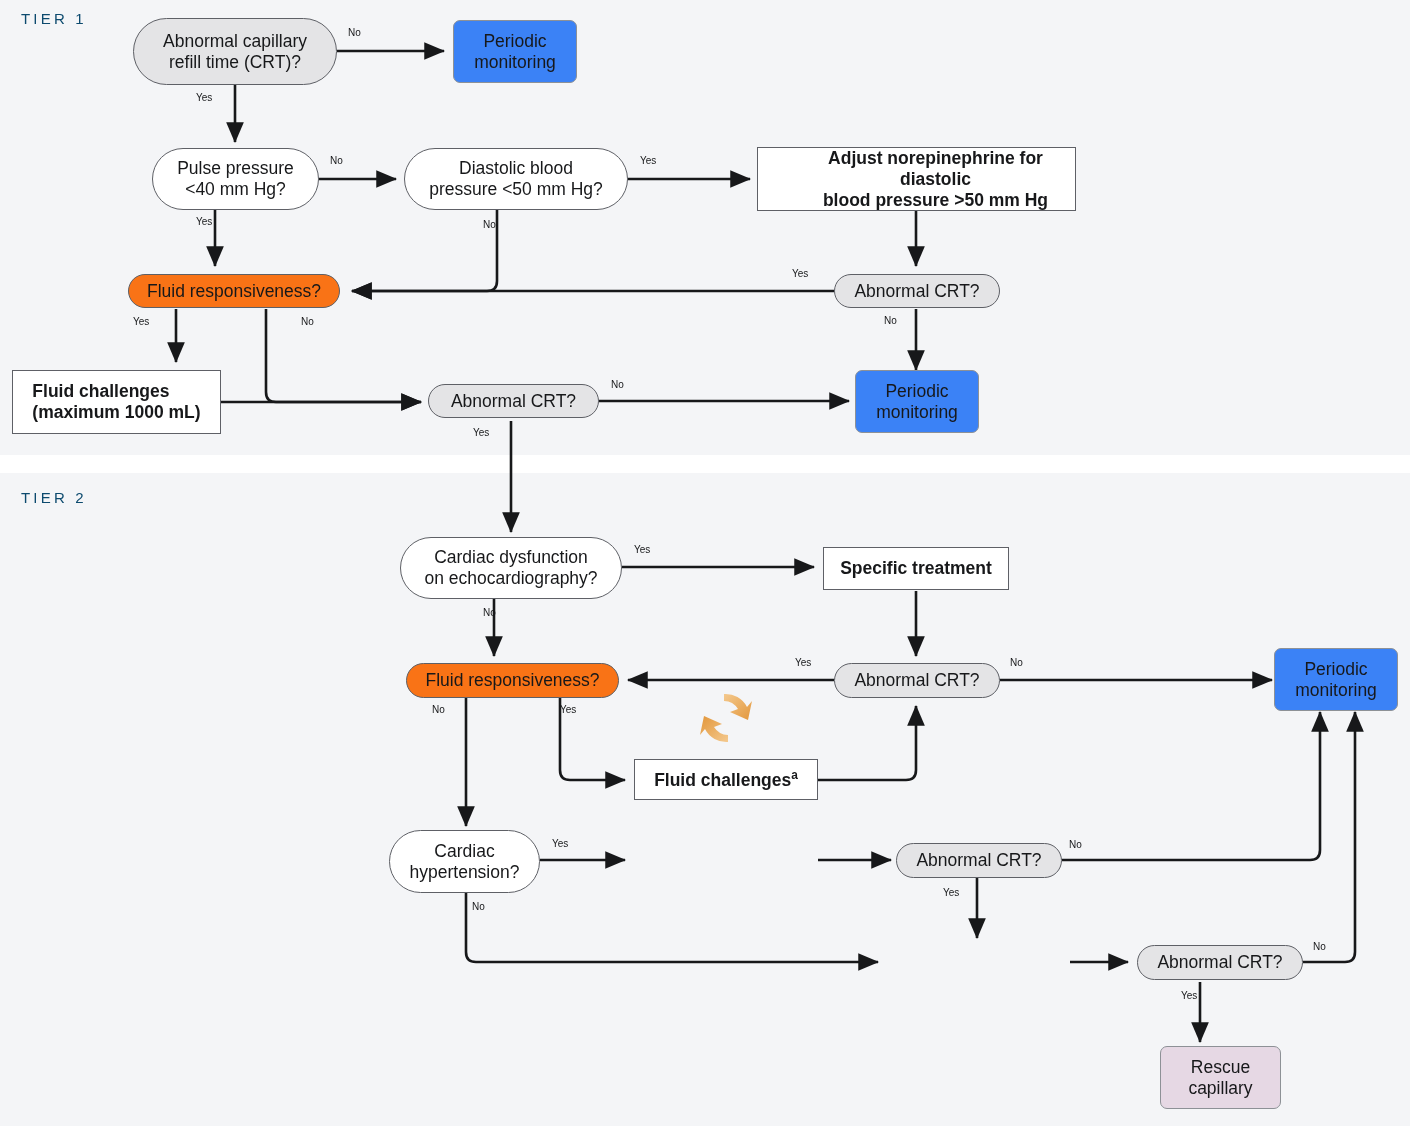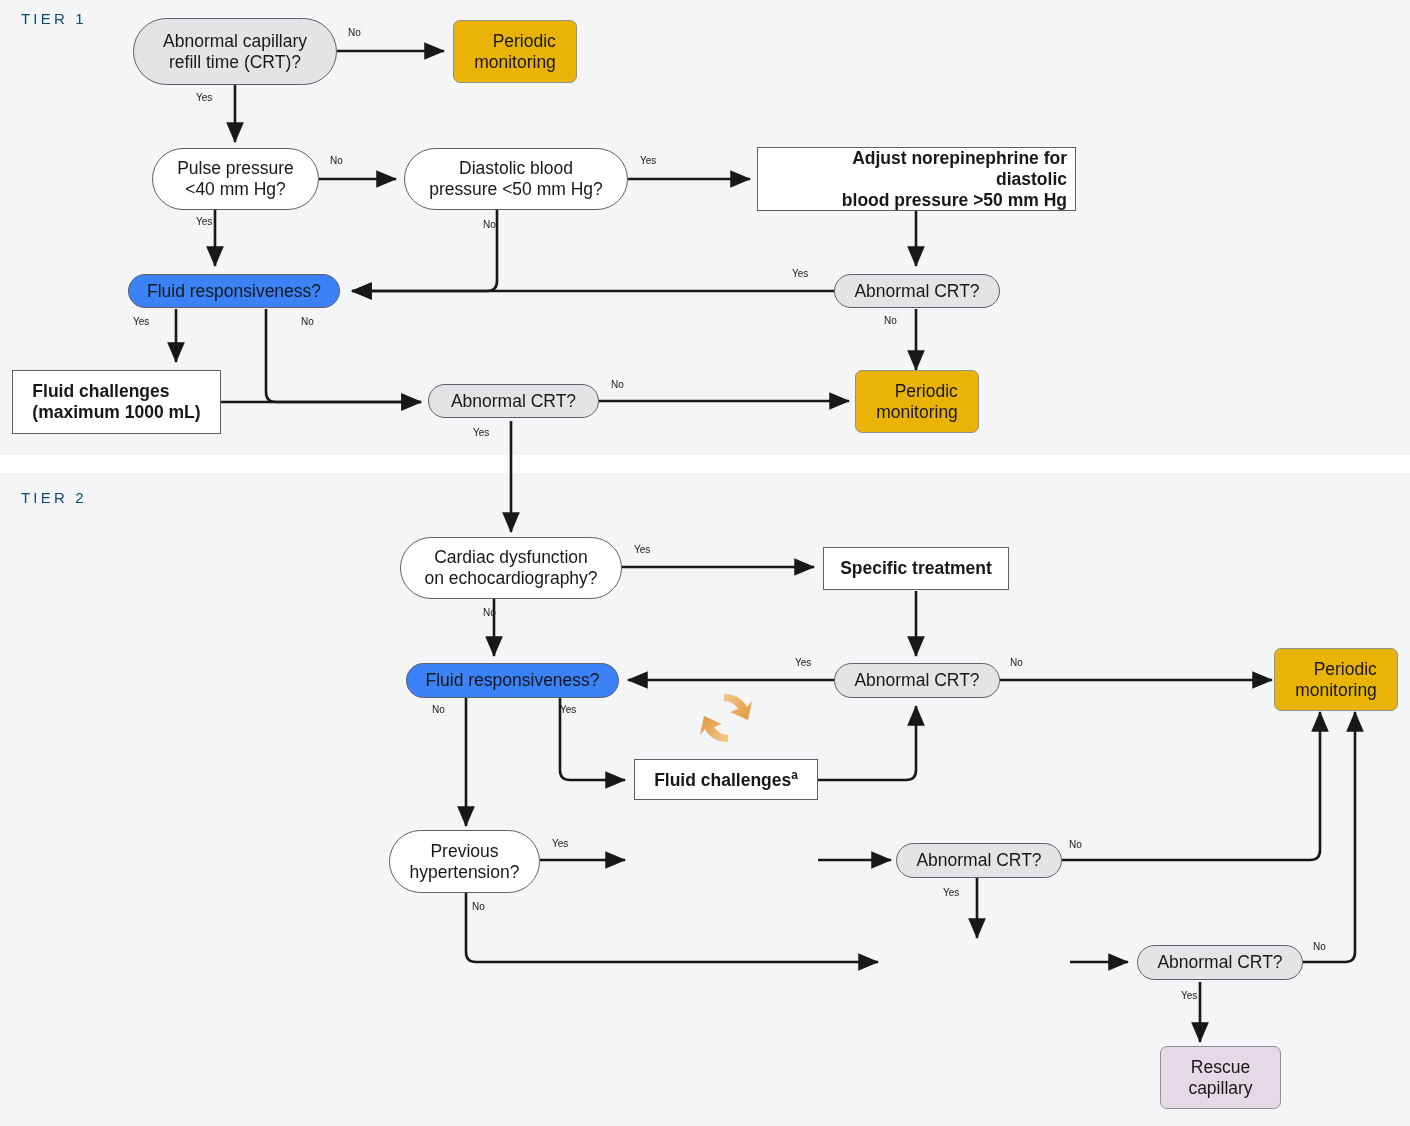--- a/index.html
+++ b/index.html
@@ -15,23 +15,23 @@
 
   svg.edges{position:absolute;left:0;top:0;width:1410px;height:1126px;pointer-events:none;}
 
   .node{position:absolute;box-sizing:border-box;display:flex;align-items:center;
     justify-content:center;text-align:center;font-family:"Liberation Sans",sans-serif;
     color:#17181a;line-height:1.2;}
   .n-text{display:block;padding:0 8px;}
   
   .decision{border:1.6px solid #5e6066;border-radius:999px;background:#ffffff;font-size:17.5px;}
   .decision-gray{border:1.6px solid #5e6066;border-radius:999px;background:#e4e4e6;font-size:17.5px;}
-  .decision-orange{border:1.6px solid #5e6066;border-radius:999px;background:#3b82f6;font-size:17.5px;}
+  .decision-orange{border:1.6px solid #5e6066;border-radius:999px;background:#f97316;font-size:17.5px;}
   .process{border:1.3px solid #5e6066;border-radius:0;background:#ffffff;font-size:17.5px;font-weight:700;}
-  .terminal-blue{border:1.6px solid #8d9196;border-radius:7px;background:#eab308;font-size:17.5px;text-align:right;}
+  .terminal-blue{border:1.6px solid #8d9196;border-radius:7px;background:#3b82f6;font-size:17.5px;}
   .terminal-pink{border:1.6px solid #8d9196;border-radius:7px;background:#e6d8e4;font-size:17.5px;}
 
   .elabel{position:absolute;font-family:"Liberation Sans",sans-serif;font-size:10px;
     color:#17181a;white-space:nowrap;}
   .sup{font-size:0.68em;vertical-align:super;}
   .cycle-icon{position:absolute;}
 </style>
 </head>
 <body>
 
@@ -150,21 +150,21 @@
   </div>
 
   <div class="node decision" style="left:404px;top:148px;width:224px;height:62px;">
     <span class="n-text">
       <span>Diastolic blood</span><br>
       <span>pressure &lt;50 mm Hg?</span>
     </span>
   </div>
 
   <div class="node process" style="left:757px;top:147px;width:319px;height:64px;">
-    <span class="n-text" style="text-align:right;margin-left:38px;">
+    <span class="n-text" style="text-align:center;margin-left:38px;">
       <span>Adjust norepinephrine for diastolic</span><br>
       <span>blood pressure &gt;50 mm Hg</span>
     </span>
   </div>
 
   <div class="node decision-orange" style="left:128px;top:274px;width:212px;height:34px;">
     <span class="n-text">Fluid responsiveness?</span>
   </div>
 
   <div class="node decision-gray" style="left:834px;top:274px;width:166px;height:34px;">
@@ -229,21 +229,21 @@
   </div>
 
   <div class="node process" style="left:634px;top:759px;width:184px;height:41px;">
     <span class="n-text">
       <span>Fluid challenges</span><span class="sup">a</span>
     </span>
   </div>
 
   <div class="node decision" style="left:389px;top:830px;width:151px;height:63px;">
     <span class="n-text">
-      <span>Previous</span><br>
+      <span>Cardiac</span><br>
       <span>hypertension?</span>
     </span>
   </div>
 
 
   <div class="node decision-gray" style="left:896px;top:843px;width:166px;height:35px;">
     <span class="n-text">Abnormal CRT?</span>
   </div>
 
 

